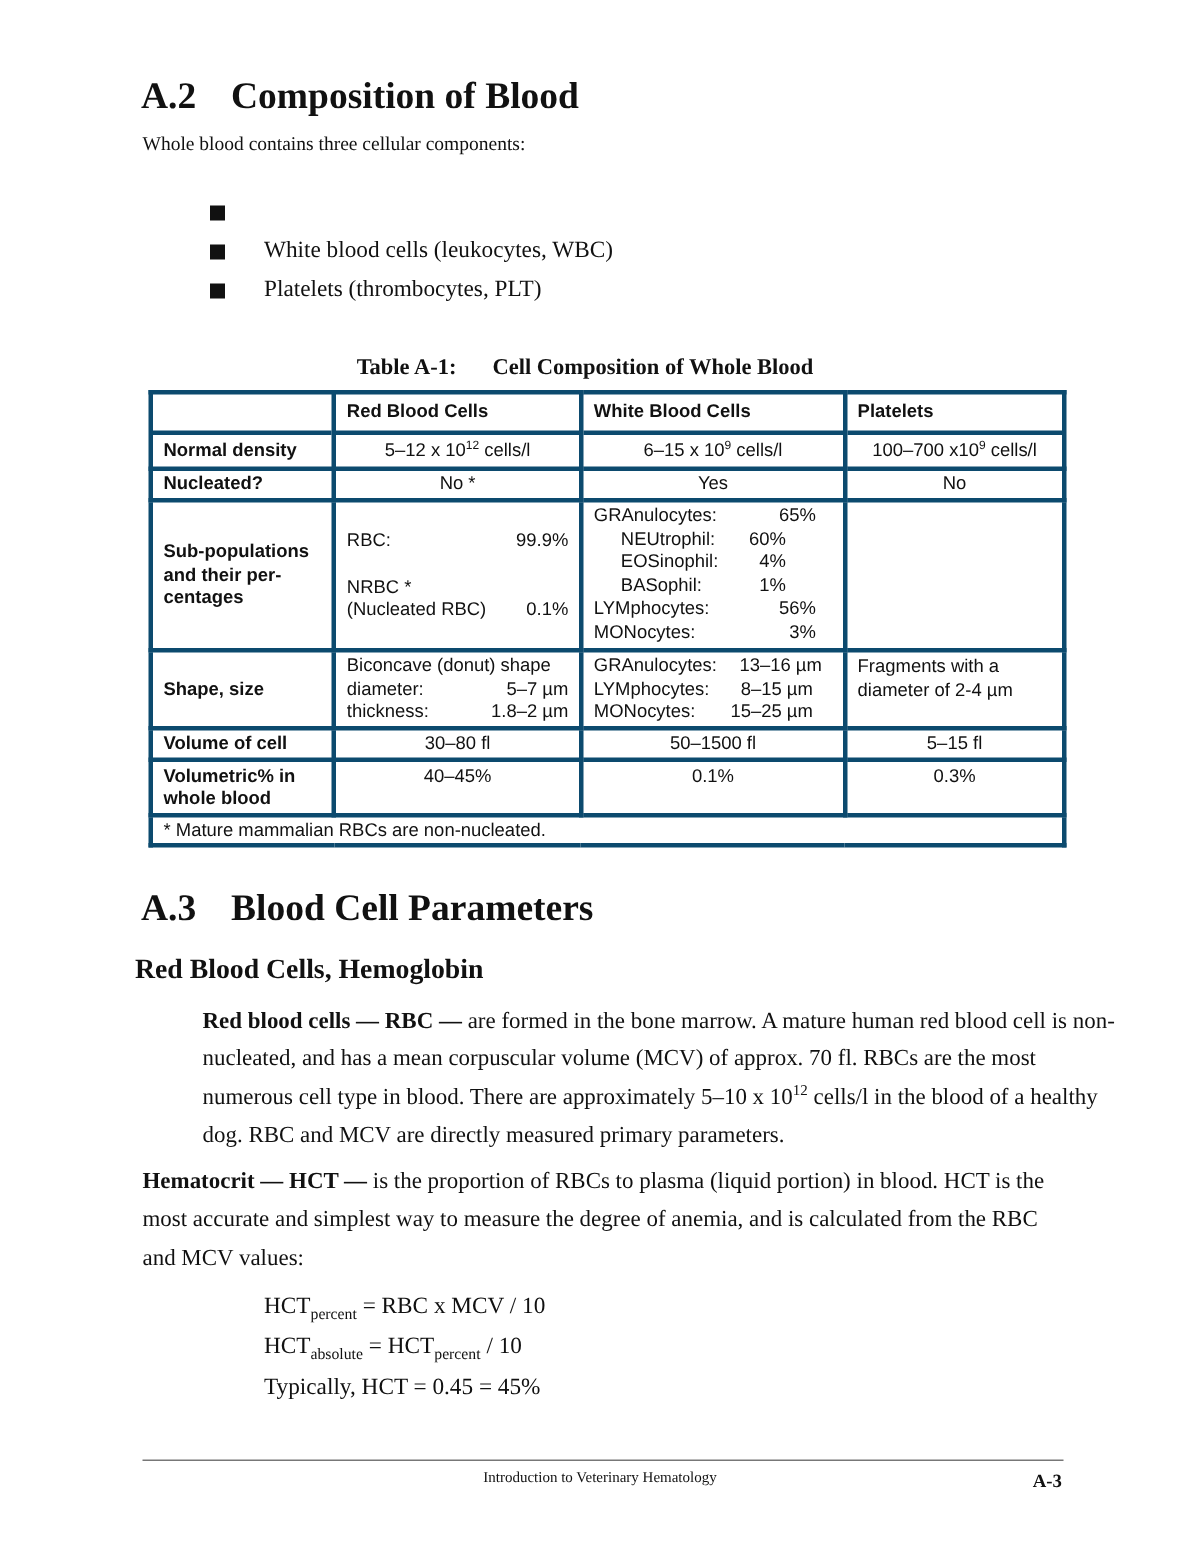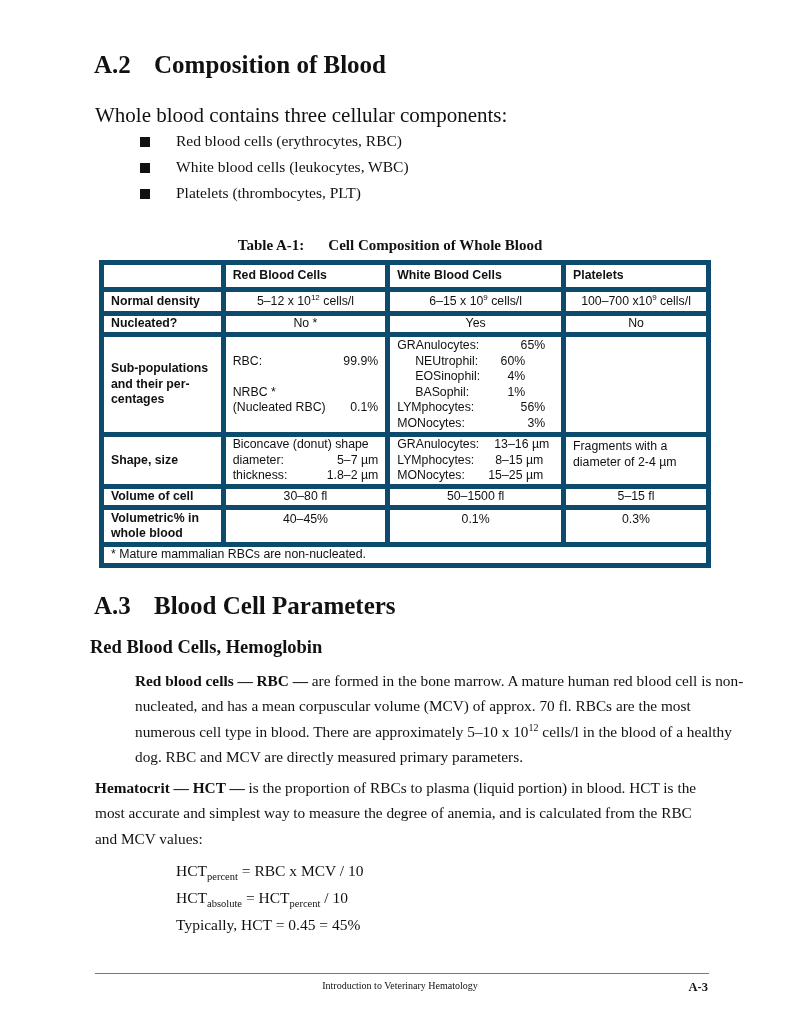--- a/index.html
+++ b/index.html
@@ -1,29 +1,29 @@
 <!DOCTYPE html>
 <html><head>
 <meta charset="utf-8">
 <style>
   * { margin: 0; padding: 0; box-sizing: border-box; }
   html, body { width: 800px; height: 1035px; background: #ffffff; }
   body { position: relative; font-family: "Liberation Serif", serif; color: #111; overflow: hidden; }
   .abs { position: absolute; }
   .h1 { font-family: "Liberation Serif", serif; font-weight: bold; font-size: 25px; left: 94px; white-space: nowrap; }
   .h1 .num { display: inline-block; width: 60px; }
-  .intro { left: 95px; top: 103px; font-size: 21px; }
+  .intro { left: 95px; top: 88px; font-size: 13px; }
   .bullets { left: 140px; top: 128px; font-size: 15.5px; }
   .bullets .b { height: 26px; display: flex; align-items: center; }
   .bullets .sq { width: 10px; height: 10px; background: #111; margin-right: 26px; margin-top: 1px; }
   .caption { left: 0; width: 780px; top: 237px; text-align: center; font-weight: bold; font-size: 15px; }
   .caption span { margin-left: 24px; }
 
   table.ct { position: absolute; left: 99px; top: 260px; width: 612px; border-collapse: collapse; font-family: "Liberation Sans", sans-serif; font-size: 12.3px; color: #111; }
-  table.ct td, table.ct th { border: 5px solid #0c4a6e; padding: 0 7px; vertical-align: middle; line-height: 15.5px; }
+  table.ct td, table.ct th { border: 3px solid #0c4a6e; padding: 0 7px; vertical-align: middle; line-height: 15.5px; }
   table.ct th { font-weight: bold; text-align: left; height: 27px; }
   table.ct tr.head th { border-bottom: 2px solid #111; }
   .rowlab { font-weight: bold; }
   .c { text-align: center; }
   .top { vertical-align: top !important; }
   .pair { display: flex; justify-content: space-between; }
   .ind { padding-left: 18px; }
   .nbsp { white-space: nowrap; }
   sup { font-size: 8px; vertical-align: 5px; line-height: 0; }
 
@@ -40,21 +40,20 @@
 
 <div class="abs h1" style="top:51px;">
   <span class="num">A.2</span><span>Composition of Blood</span>
 </div>
 
 <div class="abs intro">Whole blood contains three cellular components:</div>
 
 <div class="abs bullets">
   <div class="b">
       <span class="sq"></span>
-      <span>Red blood cells (erythrocytes, RBC)</span>
     </div>
   <div class="b">
       <span class="sq"></span>
       <span>White blood cells (leukocytes, WBC)</span>
     </div>
   <div class="b">
       <span class="sq"></span>
       <span>Platelets (thrombocytes, PLT)</span>
     </div>
 </div>

